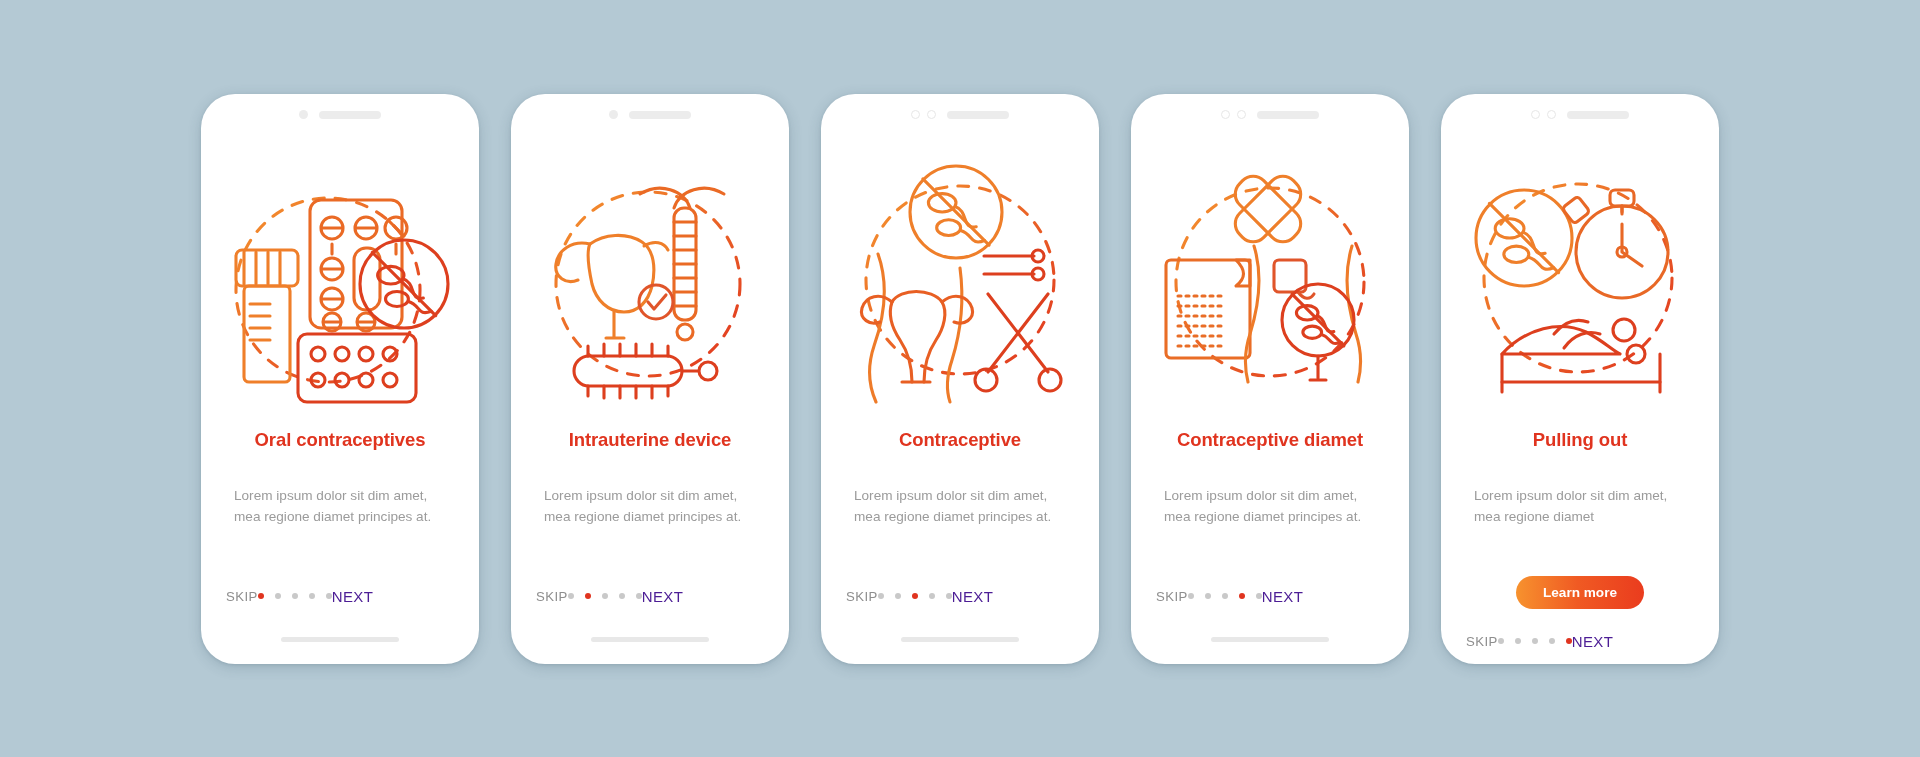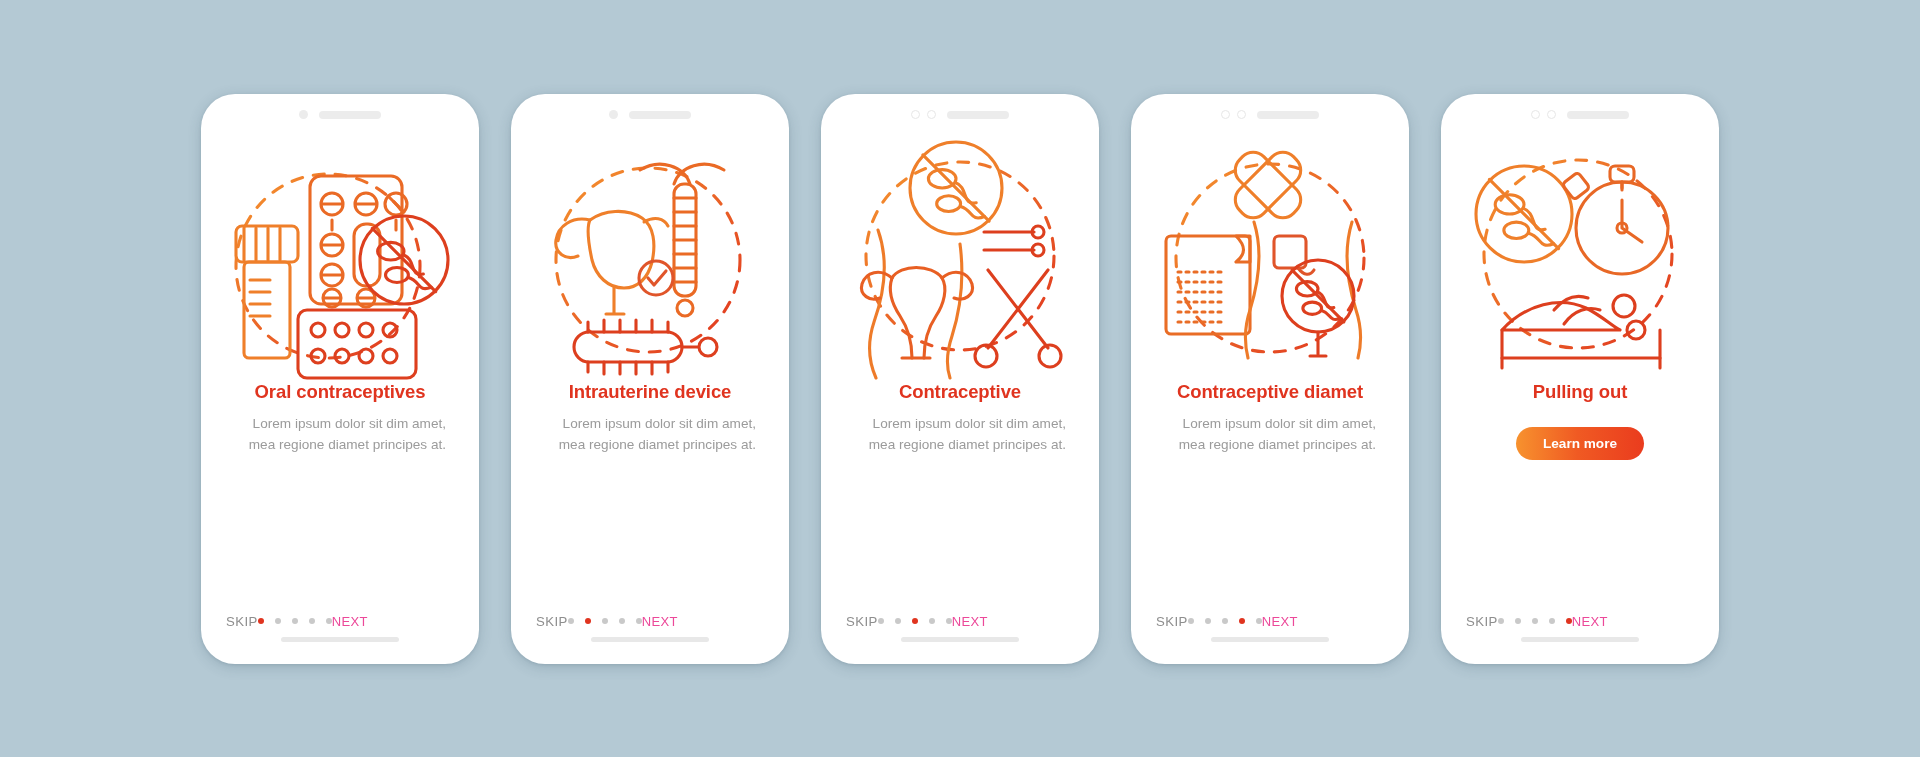--- a/index.html
+++ b/index.html
@@ -32,20 +32,21 @@
     background: #ffffff;
     border-radius: 34px;
     box-shadow: 0 3px 14px rgba(40,70,90,0.20),
                 0 1px 3px rgba(40,70,90,0.12);
     position: relative;
     display: flex;
     flex-direction: column;
     align-items: center;
     padding: 0 18px;
     overflow: hidden;
+    gap: 24px;
   }
 
   
   .notch {
     height: 42px;
     width: 100%;
     display: flex;
     align-items: center;
     justify-content: center;
     gap: 7px;
@@ -87,21 +88,21 @@
     line-height: 1.28;
     text-align: center;
     letter-spacing: -0.1px;
     margin-top: 2px;
     max-width: 200px;
   }
   .body-text {
     color: #9b9b9b;
     font-size: 13.6px;
     line-height: 1.53;
-    text-align: right;
+    text-align: left;
     margin-top: 11px;
     max-width: 212px;
   }
 
   
   .learn-more {
     margin-top: 24px;
     padding: 9px 27px;
     border: none;
     border-radius: 22px;
@@ -125,22 +126,22 @@
     padding: 0 7px;
     flex: 0 0 auto;
   }
   .nav-skip {
     color: #8e8e8e;
     font-size: 13.2px;
     letter-spacing: 0.4px;
     cursor: pointer;
   }
   .nav-next {
-    color: #ec4899;
-    font-size: 13px;
+    color: #4c1d95;
+    font-size: 15px;
     letter-spacing: 0.4px;
     cursor: pointer;
   }
   .dots { display: flex; align-items: center; gap: 11px; }
   .dot {
     width: 6px; height: 6px;
     border-radius: 50%;
     background: #c9c9c9;
     cursor: pointer;
   }
@@ -458,20 +459,21 @@
     <path class="ill" stroke="#dd3f1e" d="M44 198 v38 M202 198 v38"></path>
     <path class="ill" stroke="#dd3f1e" d="M44 198 c24 -26 58 -34 84 -22 c16 8 26 18 34 22z"></path>
     <path class="ill" stroke="#dd3f1e" d="M96 178 c10 -12 22 -16 34 -12"></path>
     <path class="ill" stroke="#dd3f1e" d="M106 192 c10 -14 24 -18 36 -14"></path>
     <circle class="ill" stroke="#dd3f1e" cx="166" cy="174" r="11"></circle>
     <circle class="ill" stroke="#dd3f1e" cx="178" cy="198" r="9"></circle>
   </g>
 </svg>
       </div>
       <div class="title">Pulling out</div>
+      <div class="body-text">Lorem ipsum dolor sit dim amet, mea regione diamet</div>
       <button class="learn-more">Learn more</button>
       <div class="nav">
         <span class="nav-skip">SKIP</span>
         <div class="dots">
           <span class="dot"></span>
           <span class="dot"></span>
           <span class="dot"></span>
           <span class="dot"></span>
           <span class="dot active"></span>
         </div>

